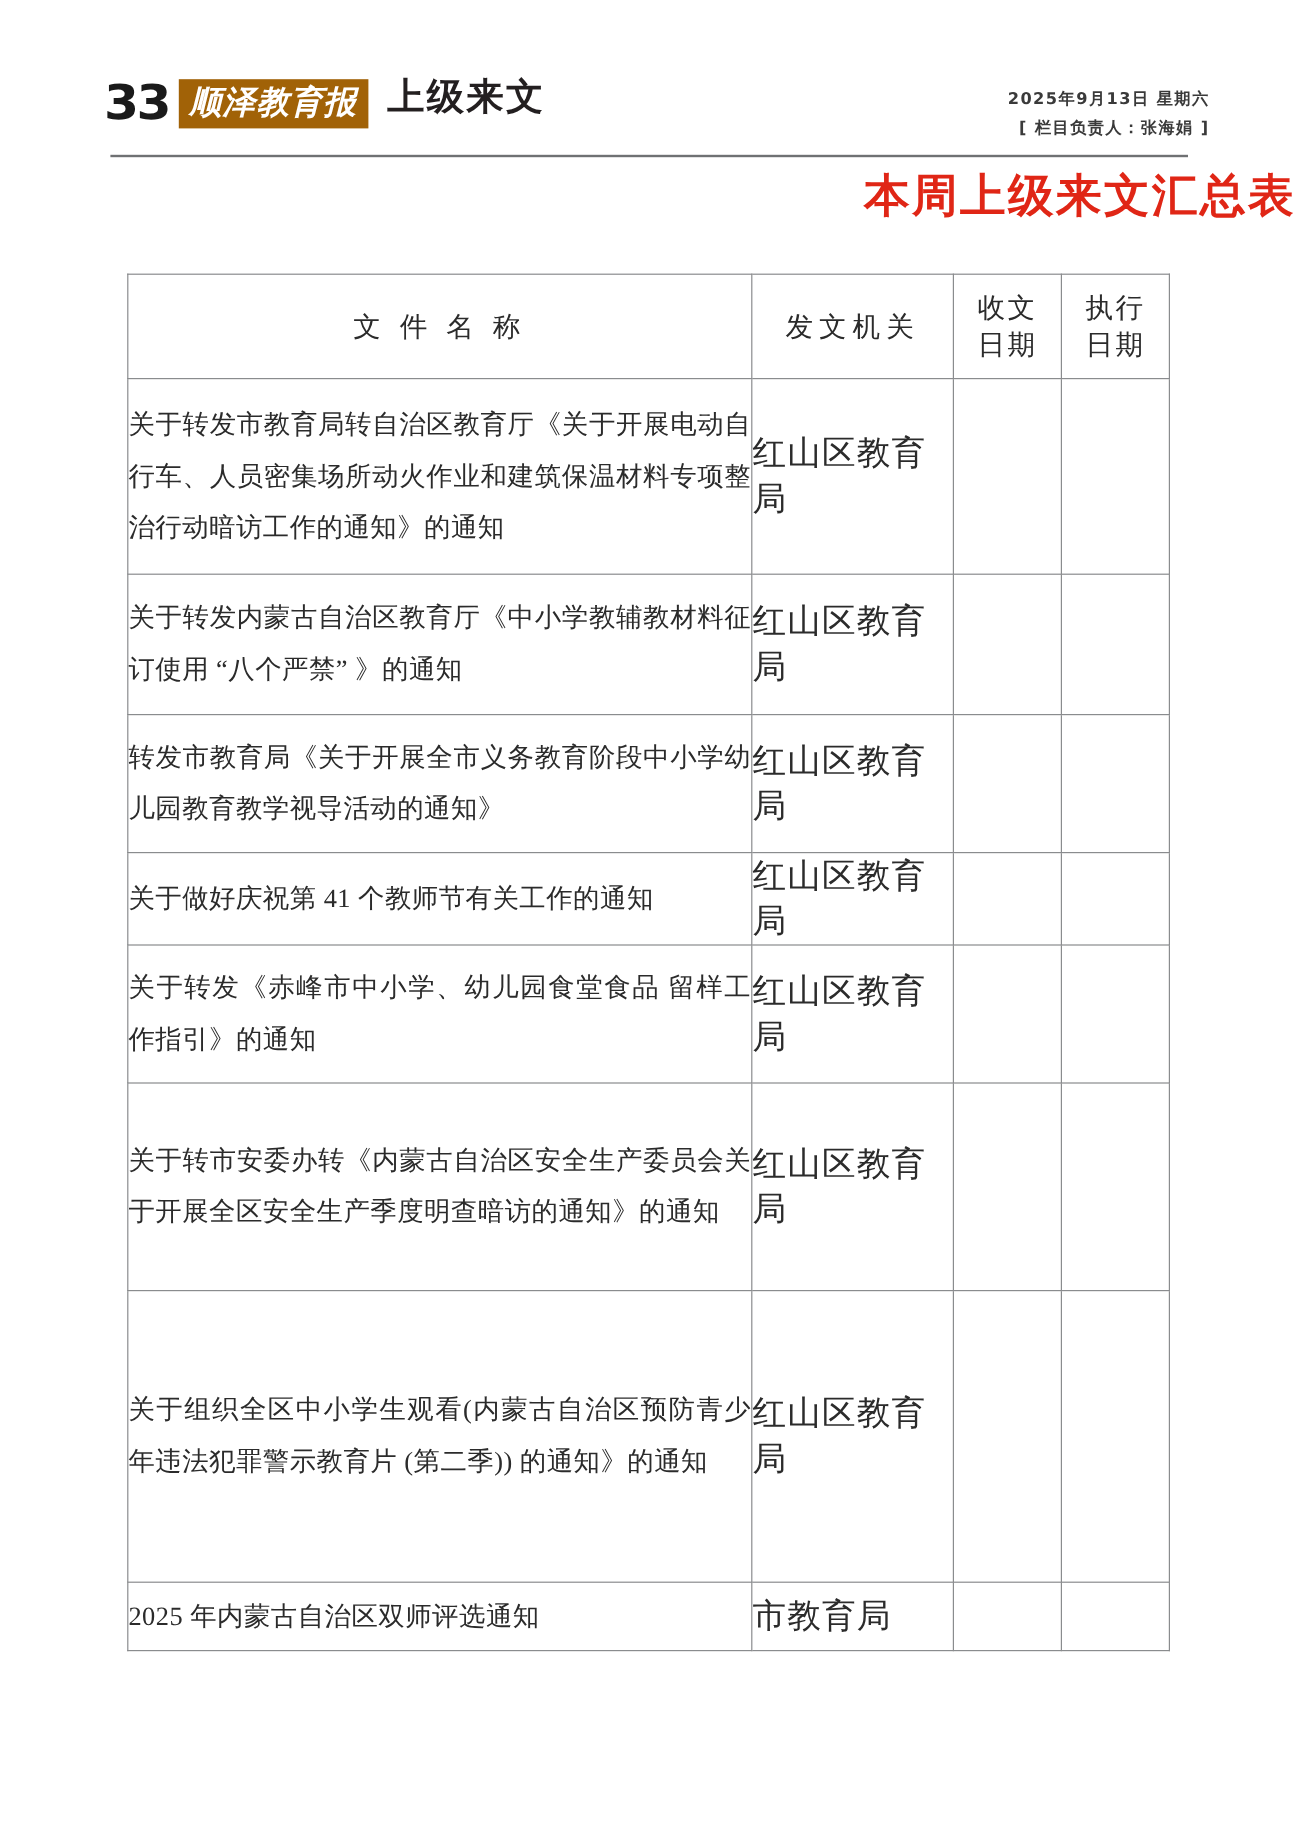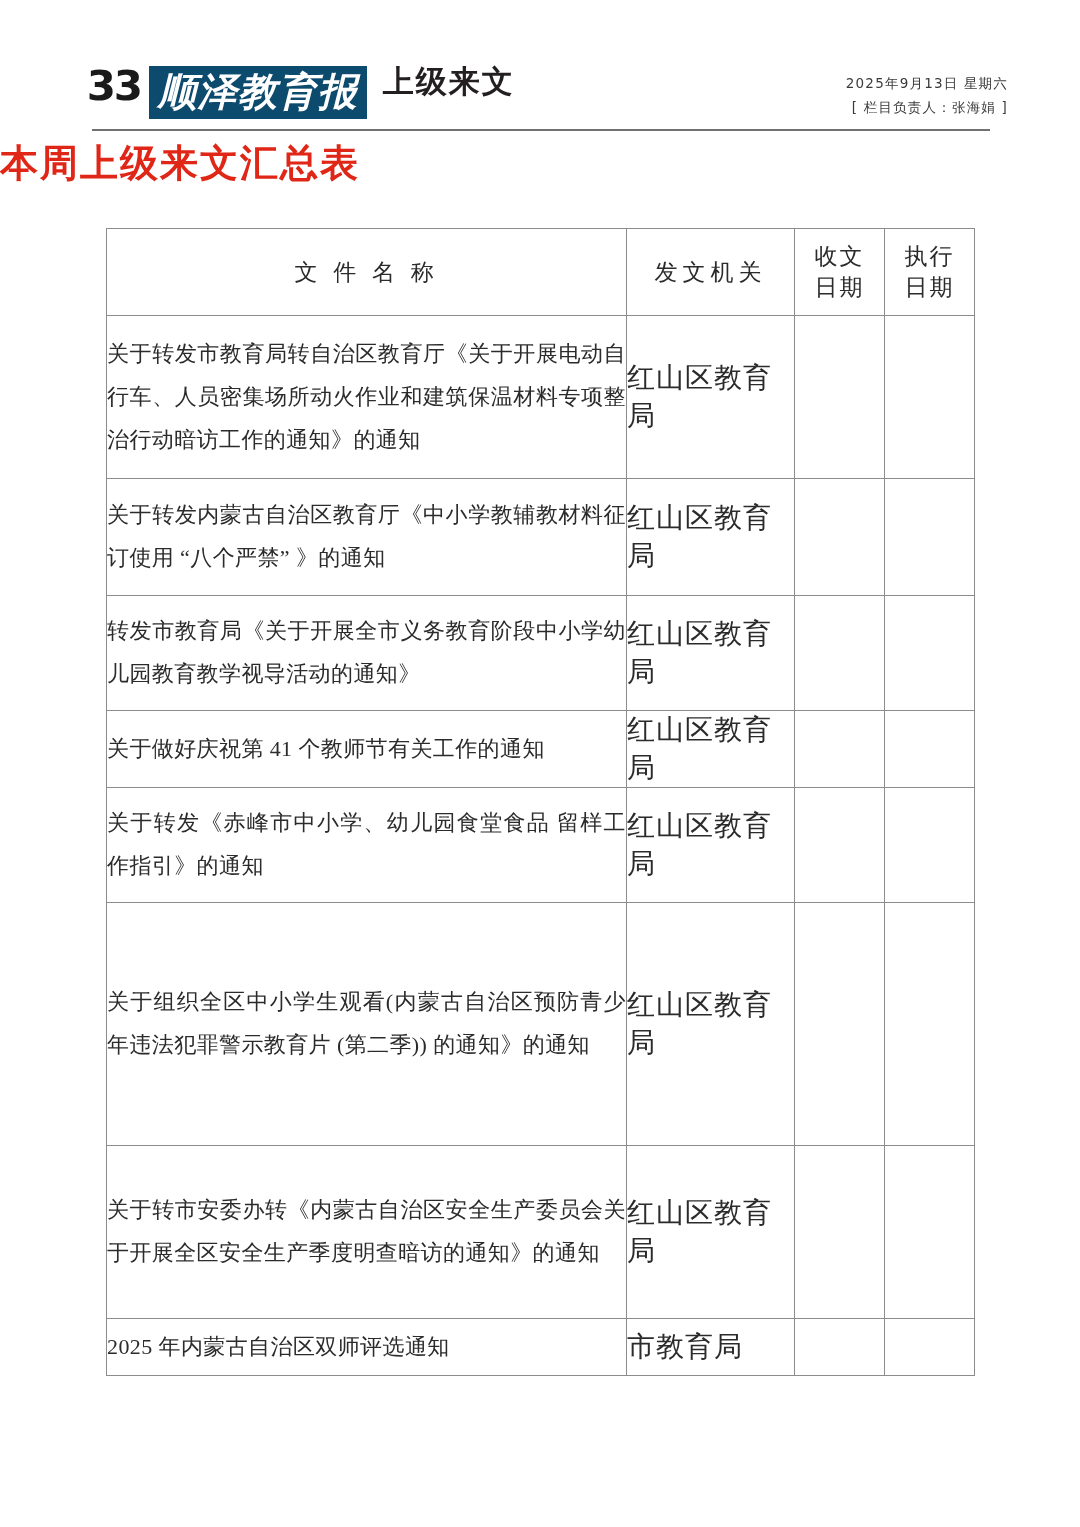--- a/index.html
+++ b/index.html
@@ -28,26 +28,26 @@
     font-family: "DejaVu Sans", "Liberation Sans", sans-serif;
     font-weight: 700;
     font-size: 40px;
     line-height: 1;
     letter-spacing: -2px;
     color: #1a1a1a;
     margin-right: 9px;
     transform: scaleX(1.05);
   }
   .masthead-plate {
-    background: #0c4a6e;
+    background: #a16207;
     color: #ffffff;
     font-family: "Liberation Serif", "DejaVu Serif", serif;
     font-weight: 700;
     font-style: italic;
-    font-size: 39px;
+    font-size: 27px;
     line-height: 1;
     padding: 6px 9px 8px 9px;
     letter-spacing: 1px;
     white-space: nowrap;
   }
   .masthead-section {
     font-family: "DejaVu Sans", "Liberation Sans", sans-serif;
     font-weight: 700;
     font-size: 31px;
     line-height: 1;
@@ -62,39 +62,40 @@
     position: absolute;
     right: 72px;
     top: 72px;
     text-align: right;
     font-family: "DejaVu Sans", "Liberation Sans", sans-serif;
     font-size: 13.5px;
     line-height: 1.75;
     color: #3a3a3a;
     letter-spacing: 1.2px;
     white-space: nowrap;
+    font-weight: bold;
   }
 
   
   .head-rule {
     position: absolute;
     left: 92px;
     top: 129px;
     width: 898px;
     height: 2px;
     background: #6f7173;
   }
 
   
   .page-title {
     position: absolute;
     left: 0;
     right: 0;
     top: 141px;
-    text-align: left;
+    text-align: right;
     font-family: "DejaVu Serif", "Liberation Serif", serif;
     font-weight: 700;
     font-size: 38px;
     line-height: 1.15;
     color: #e02616;
     letter-spacing: 2px;
   }
 
   
   .doc-table {
@@ -226,28 +227,28 @@
       <td class="org-cell">红山区教育局</td>
       <td class="blank-cell"></td>
       <td class="blank-cell"></td>
     </tr>
     <tr data-h="h5">
       <td class="name-cell">关于转发《赤峰市中小学、幼儿园食堂食品 留样工作指引》的通知</td>
       <td class="org-cell">红山区教育局</td>
       <td class="blank-cell"></td>
       <td class="blank-cell"></td>
     </tr>
+    <tr data-h="h7">
+      <td class="name-cell">关于转市安委办转《内蒙古自治区安全生产委员会关于开展全区安全生产季度明查暗访的通知》的通知</td>
+      <td class="org-cell">红山区教育局</td>
+      <td class="blank-cell"></td>
+      <td class="blank-cell"></td>
+    </tr>
     <tr data-h="h6">
       <td class="name-cell">关于组织全区中小学生观看(内蒙古自治区预防青少年违法犯罪警示教育片 (第二季)) 的通知》的通知</td>
-      <td class="org-cell">红山区教育局</td>
-      <td class="blank-cell"></td>
-      <td class="blank-cell"></td>
-    </tr>
-    <tr data-h="h7">
-      <td class="name-cell">关于转市安委办转《内蒙古自治区安全生产委员会关于开展全区安全生产季度明查暗访的通知》的通知</td>
       <td class="org-cell">红山区教育局</td>
       <td class="blank-cell"></td>
       <td class="blank-cell"></td>
     </tr>
     <tr data-h="h8">
       <td class="name-cell">2025 年内蒙古自治区双师评选通知</td>
       <td class="org-cell">市教育局</td>
       <td class="blank-cell"></td>
       <td class="blank-cell"></td>
     </tr>

